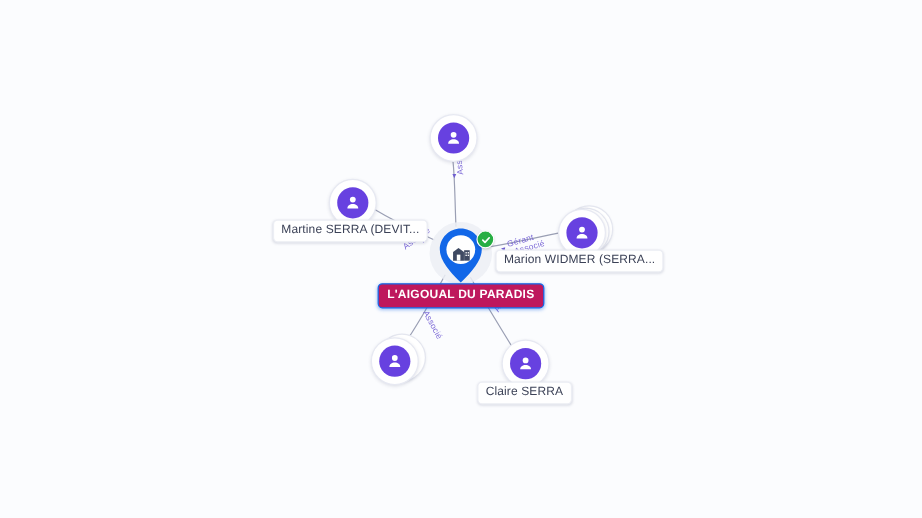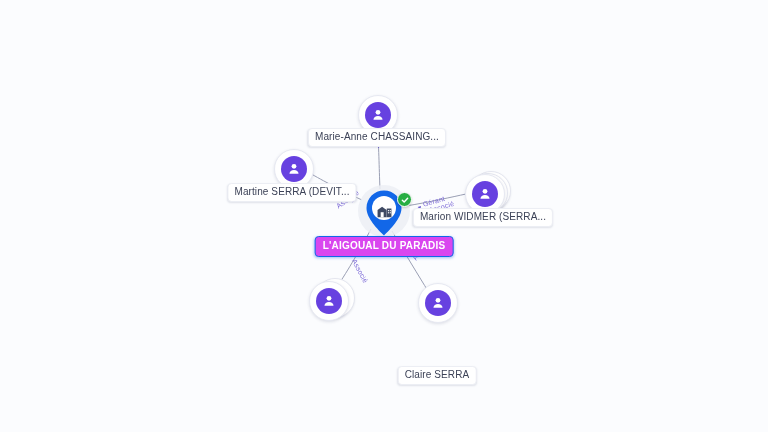--- a/index.html
+++ b/index.html
@@ -118,21 +118,21 @@
     border-radius: 4px;
     padding: 2px 6px 3px 6px;
     font-size: 10px;
     line-height: 12px;
     color: #3c4257;
     white-space: nowrap;
     box-shadow: 0 1px 2px rgba(40,50,90,0.13);
     letter-spacing: .1px;
   }
   .node-label.company {
-    background: #d946ef;
+    background: #be185d;
     border-color: #1267e8;
     color: #ffffff;
     font-weight: 700;
     font-size: 10px;
     letter-spacing: .2px;
     padding: 3px 7px 4px 7px;
     box-shadow: 0 1px 3px rgba(18,103,232,0.40);
   }
   .edge-label {
     position: absolute;
@@ -190,21 +190,20 @@
       <div class="person-disc">
         <div class="person-circle">
           <svg width="16" height="16" viewBox="0 0 24 24" fill="#ffffff">
             <circle cx="12" cy="8" r="3.6"></circle>
             <path d="M5.2 19.2c0-3.6 3.1-5.6 6.8-5.6s6.8 2 6.8 5.6z"></path>
           </svg>
         </div>
       </div>
     </div>
   </div>
-  <div class="node-label" style="left:377px; top:128px;">Marie-Anne CHASSAING...</div>
 
   <div class="node" style="left:293px; top:168px;">
     <div class="person-avatar-wrap">
       <div class="person-disc">
         <div class="person-circle">
           <svg width="16" height="16" viewBox="0 0 24 24" fill="#ffffff">
             <circle cx="12" cy="8" r="3.6"></circle>
             <path d="M5.2 19.2c0-3.6 3.1-5.6 6.8-5.6s6.8 2 6.8 5.6z"></path>
           </svg>
         </div>
@@ -248,21 +247,21 @@
       <div class="person-disc">
         <div class="person-circle">
           <svg width="16" height="16" viewBox="0 0 24 24" fill="#ffffff">
             <circle cx="12" cy="8" r="3.6"></circle>
             <path d="M5.2 19.2c0-3.6 3.1-5.6 6.8-5.6s6.8 2 6.8 5.6z"></path>
           </svg>
         </div>
       </div>
     </div>
   </div>
-  <div class="node-label" style="left:437px; top:318px;margin-top:48px;">Claire SERRA</div>
+  <div class="node-label" style="left:437px; top:318px;">Claire SERRA</div>
 
   <div class="node" style="left:384px; top:211px;">
     <div class="company-halo"></div>
     <div class="company-pin">
       <svg width="38" height="48" viewBox="0 0 38 48" xmlns="http://www.w3.org/2000/svg">
         <path d="M19 1.5 C9.3 1.5 1.5 9.3 1.5 19 C1.5 29.5 13 40.5 19 46.5 C25 40.5 36.5 29.5 36.5 19 C36.5 9.3 28.7 1.5 19 1.5 Z" fill="#1267e8"></path>
         <circle cx="19" cy="19" r="12" fill="#ffffff"></circle>
       </svg>
     </div>
     <div style="position:absolute; left:-8px; top:-9px; width:17px; height:17px;">

